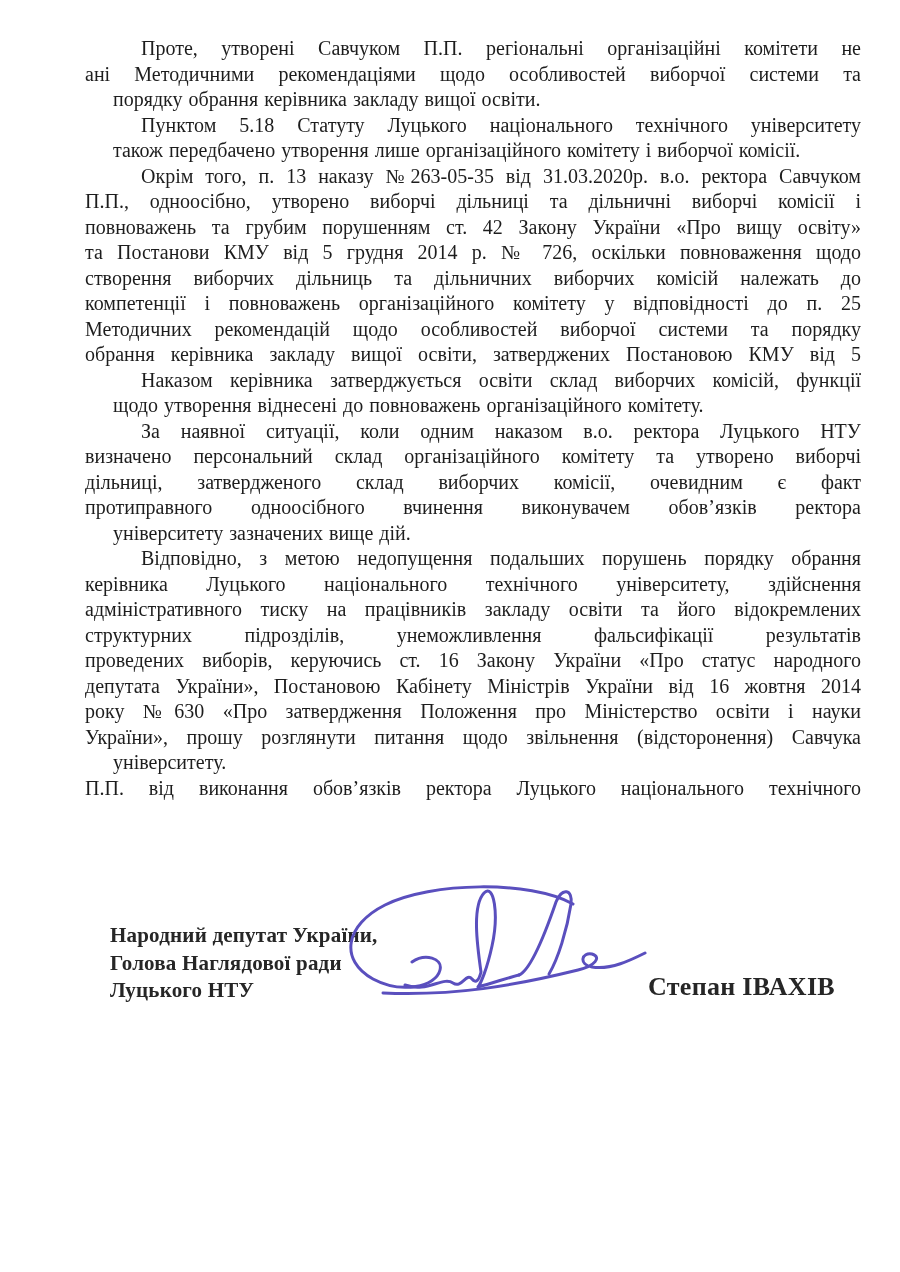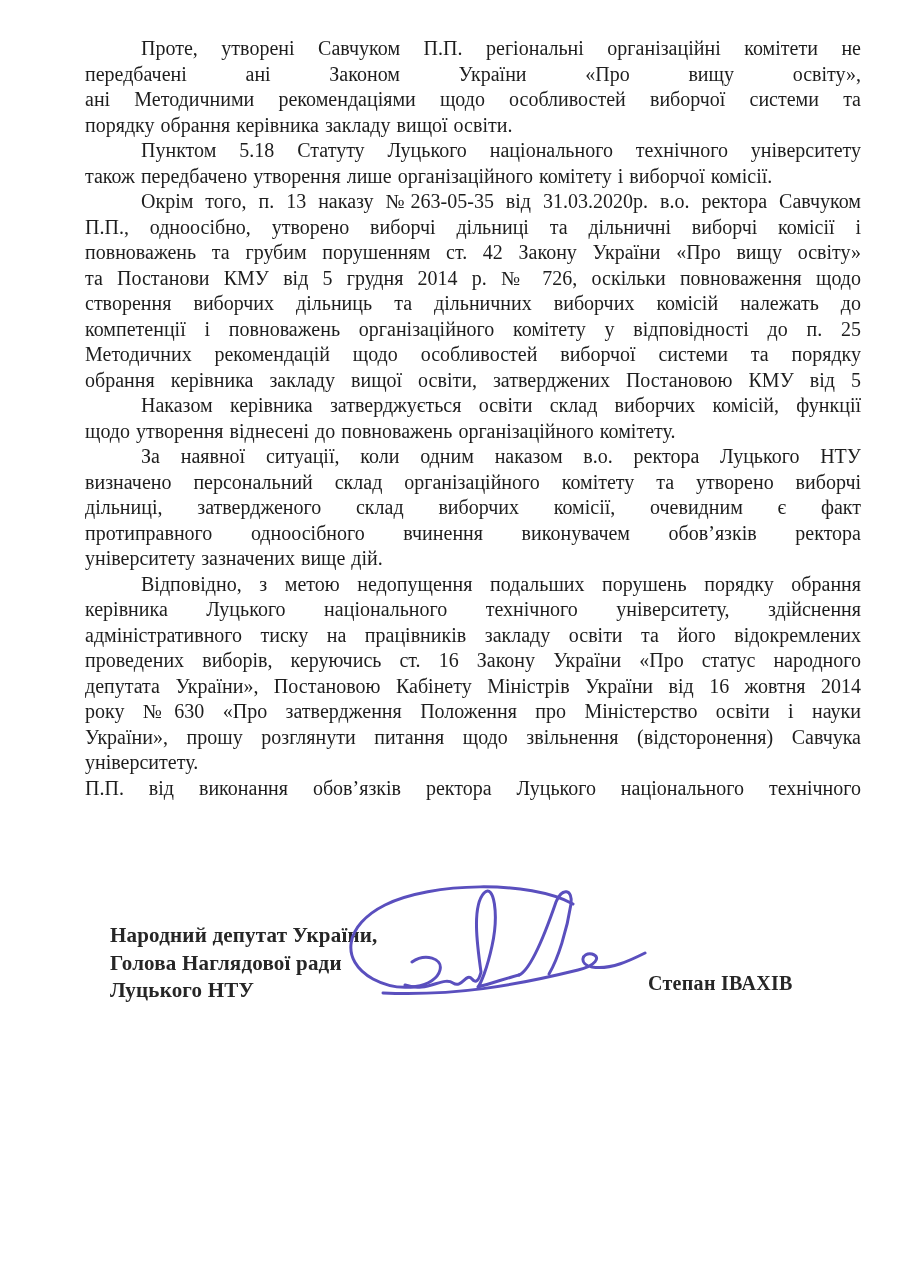--- a/index.html
+++ b/index.html
@@ -32,21 +32,21 @@
   .para { margin: 0; font-family: Liberation Serif, serif; }
   .line {
     height: 25.5px;
     overflow: hidden;
     text-align: justify;
     text-align-last: justify;
     white-space: normal;
     word-spacing: 1px;
   }
   .line.first { text-indent: 56px; }
-  .line.last  { text-align-last: left; }
+  .line.last  { text-align-last: left; margin-left: 28px; }
   .sig-block {
     position: absolute;
     left: 110px;
     top: 922px;
     width: 760px;
     height: 110px;
   }
   .sig-titles {
     position: absolute;
     left: 0; top: 0;
@@ -54,21 +54,21 @@
     font-size: 21px;
     line-height: 27.5px;
     color: #262626;
     letter-spacing: 0.2px;
   }
   .sig-name {
     position: absolute;
     left: 538px;
     top: 50px;
     font-weight: bold;
-    font-size: 20px;
+    font-size: 26px;
     color: #262626;
     letter-spacing: 0.3px;
     white-space: nowrap;
   }
   .sig-svg {
     position: absolute;
     left: 225px;
     top: -50px;
     width: 320px;
     height: 140px;
@@ -81,21 +81,20 @@
   }
 </style>
 </head>
 <body>
 
 <div class="page">
 
   <div class="doc-text">
       <div class="para">
         <div class="line first">Проте, утворені Савчуком П.П. регіональні організаційні комітети не</div>
-        <div class="line">передбачені ані Законом України «Про вищу освіту»,</div>
         <div class="line">ані Методичними рекомендаціями щодо особливостей виборчої системи та</div>
         <div class="line last">порядку обрання керівника закладу вищої освіти.</div>
       </div>
       <div class="para">
         <div class="line first">Пунктом 5.18 Статуту Луцького національного технічного університету</div>
         <div class="line last">також передбачено утворення лише організаційного комітету і виборчої комісії.</div>
       </div>
       <div class="para">
         <div class="line first">Окрім того, п. 13 наказу №263-05-35 від 31.03.2020р. в.о. ректора Савчуком</div>
         <div class="line">П.П., одноосібно, утворено виборчі дільниці та дільничні виборчі комісії і</div>
@@ -114,20 +113,21 @@
         <div class="line first">За наявної ситуації, коли одним наказом в.о. ректора Луцького НТУ</div>
         <div class="line">визначено персональний склад організаційного комітету та утворено виборчі</div>
         <div class="line">дільниці, затвердженого склад виборчих комісії, очевидним є факт</div>
         <div class="line">протиправного одноосібного вчинення виконувачем обов’язків ректора</div>
         <div class="line last">університету зазначених вище дій.</div>
       </div>
       <div class="para">
         <div class="line first">Відповідно, з метою недопущення подальших порушень порядку обрання</div>
         <div class="line">керівника Луцького національного технічного університету, здійснення</div>
         <div class="line">адміністративного тиску на працівників закладу освіти та його відокремлених</div>
+        <div class="line">структурних підрозділів, унеможливлення фальсифікації результатів</div>
         <div class="line">проведених виборів, керуючись ст. 16 Закону України «Про статус народного</div>
         <div class="line">депутата України», Постановою Кабінету Міністрів України від 16 жовтня 2014</div>
         <div class="line">року №630 «Про затвердження Положення про Міністерство освіти і науки</div>
         <div class="line">України», прошу розглянути питання щодо звільнення (відсторонення) Савчука</div>
         <div class="line last">університету.</div>
         <div class="line">П.П. від виконання обов’язків ректора Луцького національного технічного</div>
       </div>
     </div>
 
   <div class="sig-block">

